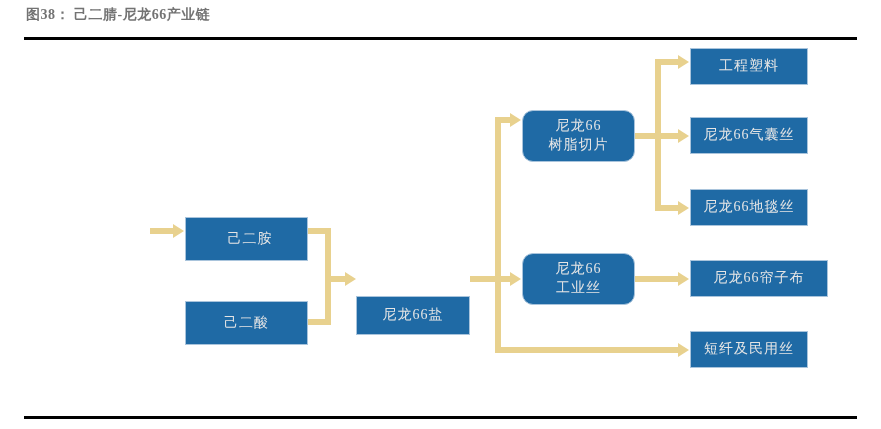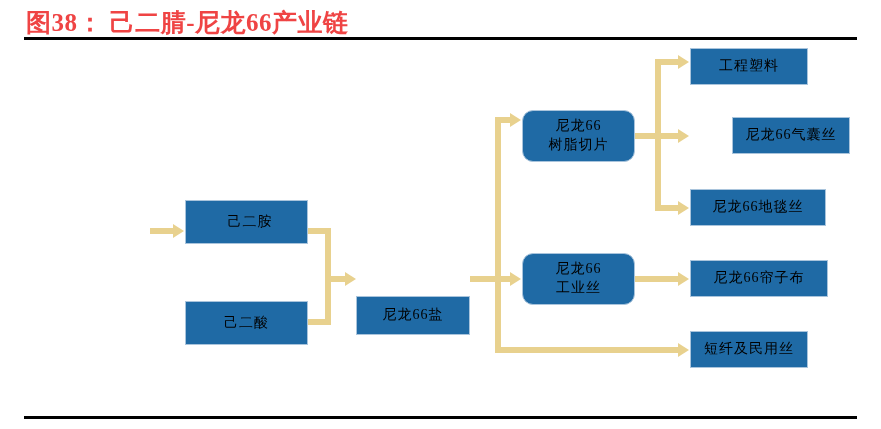--- a/index.html
+++ b/index.html
@@ -16,23 +16,23 @@
     height: 429px;
     background: #ffffff;
     overflow: hidden;
   }
 
   
   .title {
     position: absolute;
     left: 26px;
     top: 6px;
-    font-size: 25px;
+    font-size: 14px;
     font-weight: bold;
-    color: #ef4444;
+    color: #737373;
     letter-spacing: 0.5px;
     white-space: nowrap;
     font-family: "Liberation Serif", "DejaVu Serif", serif;
   }
   .rule-top {
     position: absolute;
     left: 24px;
     top: 37px;
     width: 833px;
     height: 3px;
@@ -45,21 +45,21 @@
     width: 833px;
     height: 3px;
     background: #000000;
   }
 
   
   .node {
     position: absolute;
     background: #1f6aa5;
     border: 1px solid #a9c4dc;
-    color: #000000;
+    color: #e5e5e5;
     display: flex;
     align-items: center;
     justify-content: center;
     text-align: center;
     font-size: 14px;
     line-height: 1.35;
     box-sizing: border-box;
     font-family: "Liberation Serif", "DejaVu Serif", serif;
     letter-spacing: 1px;
   }
@@ -136,21 +136,21 @@
   <div class="conn" style="left:655px; top:133px; width:26px; height:6px;"></div>
   <div class="arrow-head" style="left:678px; top:129px;"></div>
 
   <div class="conn" style="left:655px; top:205px; width:26px; height:6px;"></div>
   <div class="arrow-head" style="left:678px; top:201px;"></div>
 
   <div class="conn" style="left:635px; top:276px; width:46px; height:6px;"></div>
   <div class="arrow-head" style="left:678px; top:272px;"></div>
 
 
-  <div class="node" style="left:185px; top:200px; width:123px; height:44px;padding-left:7px;">
+  <div class="node" style="left:185px; top:217px; width:123px; height:44px;padding-left:7px;">
     <span>己二胺</span>
   </div>
 
   <div class="node" style="left:185px; top:301px; width:123px; height:44px;">
     <span>己二酸</span>
   </div>
 
   <div class="node" style="left:356px; top:260px; width:114px; height:39px;margin-top:36px;">
     <span>尼龙66盐</span>
   </div>
@@ -162,25 +162,25 @@
 
   <div class="node two-line" style="left:522px; top:253px; width:113px; height:52px; flex-direction:column;">
     <span>尼龙66</span>
     <span>工业丝</span>
   </div>
 
   <div class="node" style="left:690px; top:48px; width:118px; height:37px;">
     <span>工程塑料</span>
   </div>
 
-  <div class="node" style="left:690px; top:117px; width:118px; height:37px;margin-left:42px;">
+  <div class="node" style="left:690px; top:117px; width:118px; height:37px;">
     <span>尼龙66气囊丝</span>
   </div>
 
-  <div class="node" style="left:690px; top:189px; width:136px; height:37px;">
+  <div class="node" style="left:690px; top:189px; width:118px; height:37px;">
     <span>尼龙66地毯丝</span>
   </div>
 
   <div class="node" style="left:690px; top:260px; width:138px; height:37px;">
     <span>尼龙66帘子布</span>
   </div>
 
   <div class="node" style="left:690px; top:331px; width:118px; height:37px;">
     <span>短纤及民用丝</span>
   </div>

